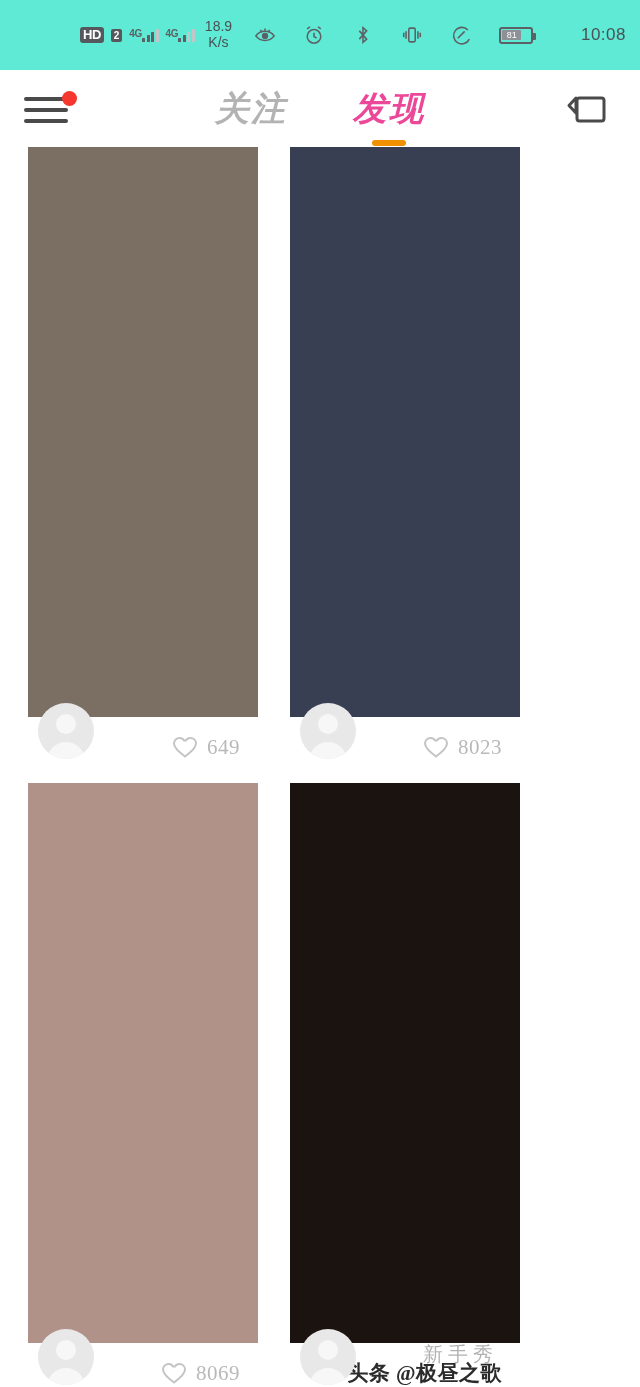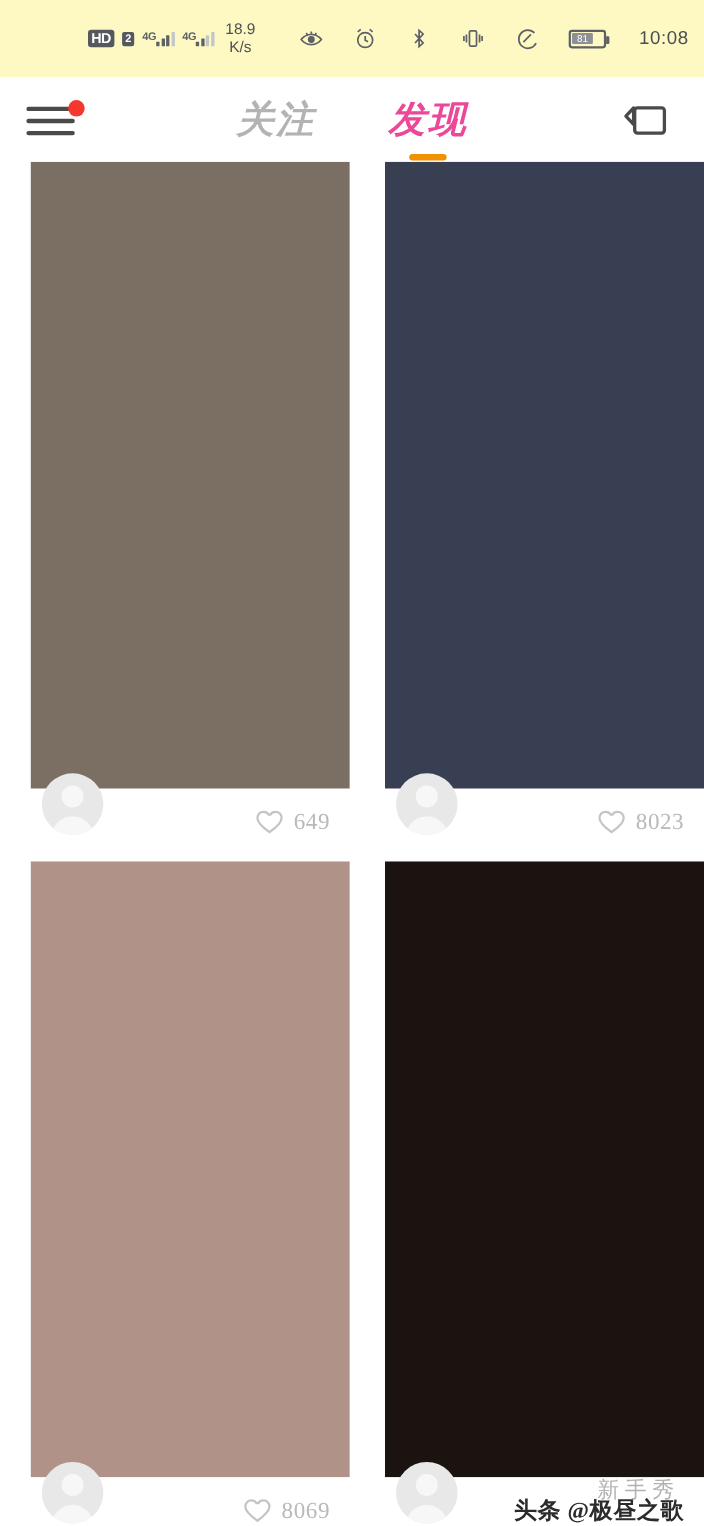--- a/index.html
+++ b/index.html
@@ -7,21 +7,21 @@
     width:640px; height:1387px;
     background:#ffffff;
     font-family:"Liberation Sans", sans-serif;
     overflow:hidden;
   }
   .phone { position:relative; width:640px; height:1387px; background:#fff; overflow:hidden; }
 
   
   .statusbar {
     position:relative; height:70px; width:100%;
-    background:#fef9c3;
+    background:#5eead4;
     display:flex; align-items:center;
   }
   .sb-left {
     position:absolute; left:80px; top:0; height:70px;
     display:flex; align-items:center; gap:7px;
   }
   .sb-right {
     position:absolute; right:14px; top:0; height:70px;
     display:flex; align-items:center; gap:27px;
   }
@@ -48,21 +48,21 @@
   .batt {
     width:34px; height:17px; border:2px solid #5d6166; border-radius:3px;
     position:relative; display:flex; align-items:center; padding:1.5px;
   }
   .batt:after {
     content:""; position:absolute; right:-5px; top:4px;
     width:3px; height:7px; background:#5d6166; border-radius:0 1px 1px 0;
   }
   .batt-fill { background:#8d9196; height:100%; width:68%; border-radius:1px;
     font-size:9px; color:#fff; text-align:center; line-height:10px; }
-  .clock { font-size:17px; color:#4c5055; letter-spacing:0.5px; margin-left:3px; }
+  .clock { font-size:17px; color:#4c5055; letter-spacing:0.5px; margin-left:21px; }
 
   
   .navbar {
     position:relative; height:77px; width:100%; background:#fff;
     display:flex; align-items:center;
   }
   .menu-btn { position:absolute; left:24px; top:50%; transform:translateY(-50%);
     width:52px; height:40px; }
   .menu-btn .ln { position:absolute; left:0; width:44px; height:4px;
     background:#4a4a4a; border-radius:2px; }
@@ -81,21 +81,21 @@
   .tab-underline { position:absolute; left:50%; transform:translateX(-50%);
     bottom:-14px; width:34px; height:6px; background:#f29100; border-radius:3px; }
 
   .cam-btn { position:absolute; right:26px; top:50%; transform:translateY(-50%);
     width:52px; height:40px; }
 
   
   .feed { position:relative; width:100%; background:#ffffff; }
   .row { display:flex; width:100%; gap:4px; background:#ffffff; }
   .row + .row { margin-top:6px; }
-  .card { position:relative; width:318px; background:#fff; overflow:hidden;padding-left:28px; }
+  .card { position:relative; width:258px; background:#fff; overflow:hidden;padding-left:28px; }
   .card-media { width:100%; display:block; }
   .card-footer {
     position:relative; height:60px; background:#ffffff;
     display:flex; align-items:center; justify-content:flex-end;
     padding-right:18px;
   }
   .avatar {
     position:absolute; left:10px; bottom:18px; width:56px; height:56px;
     border-radius:50%; background:#e8e8e8; overflow:hidden;
   }

